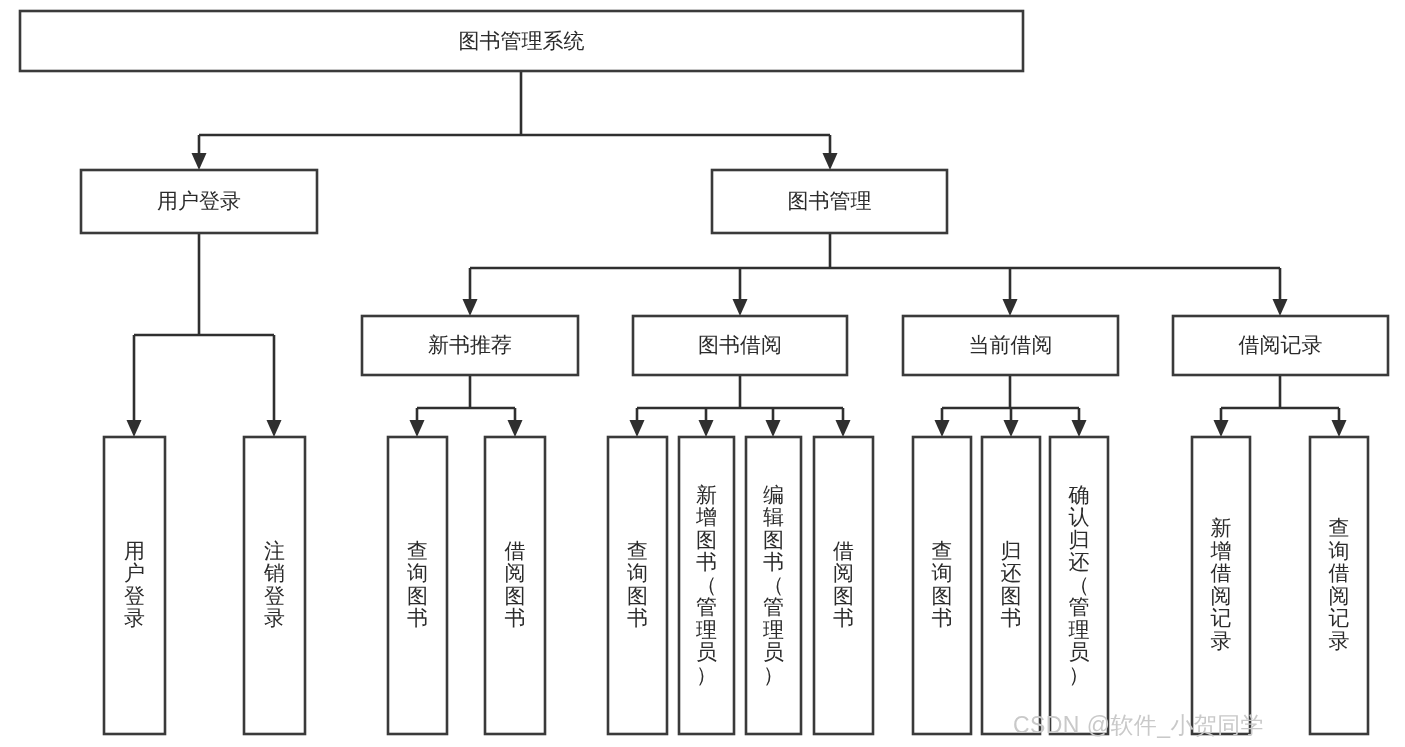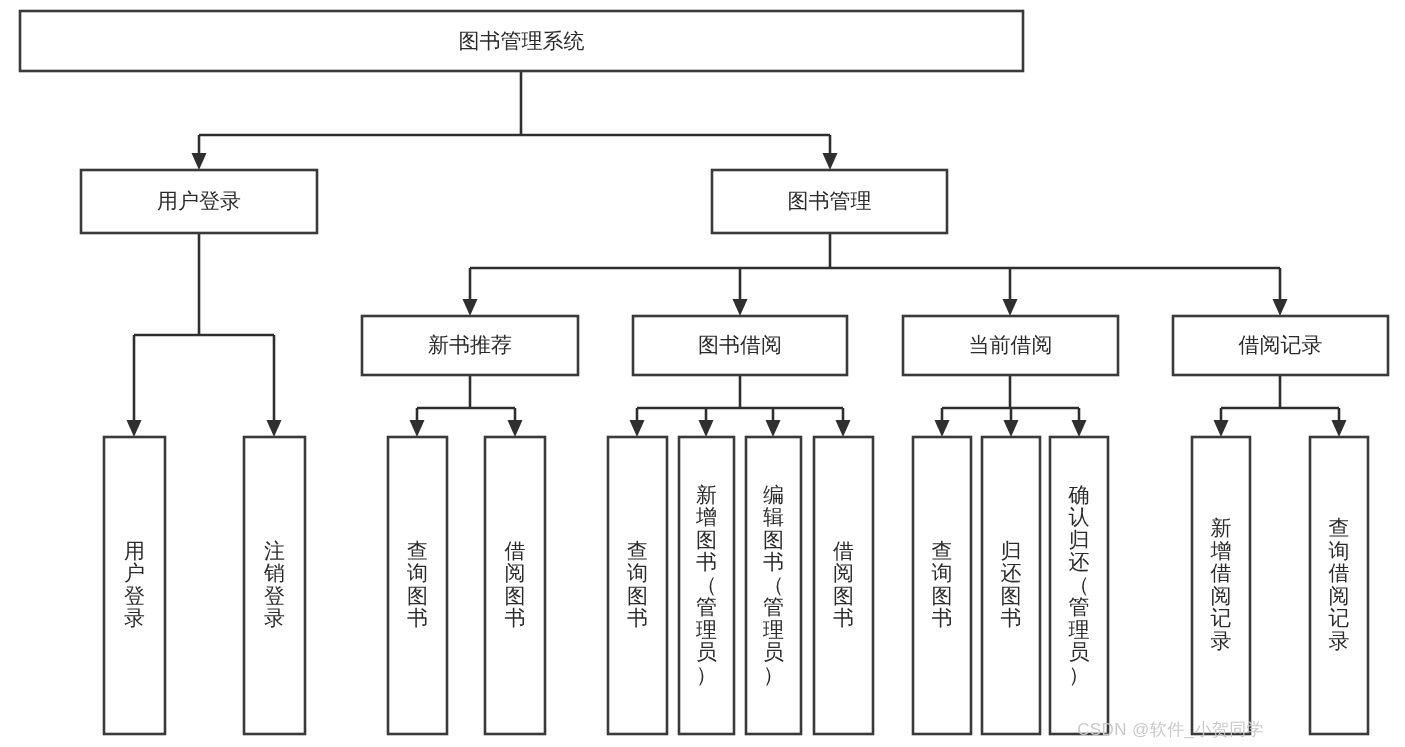--- a/index.html
+++ b/index.html
@@ -46,21 +46,21 @@
   }
   .arrow-head {
     fill: #2f2f2f;
     stroke: none;
   }
   .watermark {
     position: absolute;
     right: 12px;
     bottom: 6px;
     color: #c9c9c9;
-    font-size: 17px;
+    font-size: 23px;
     font-family: "Liberation Sans", "DejaVu Sans", sans-serif;
     letter-spacing: 0.4px;
     white-space: nowrap;
     user-select: none;
   }
 </style>
 </head>
 <body>
 
 <div id="diagram-root">

